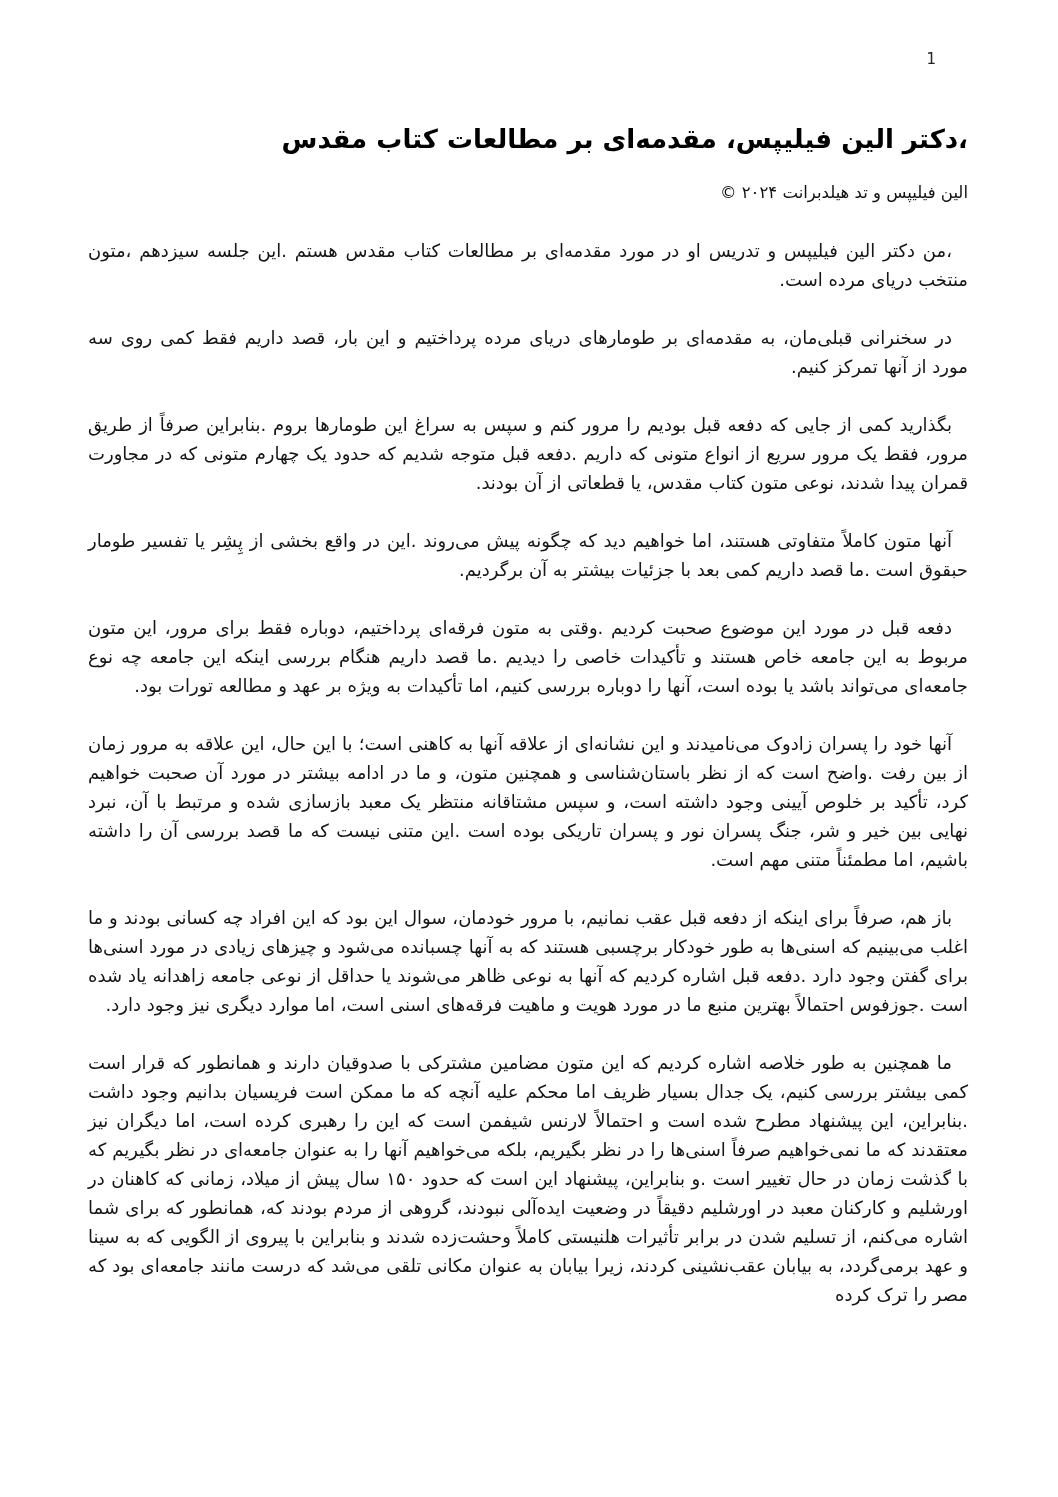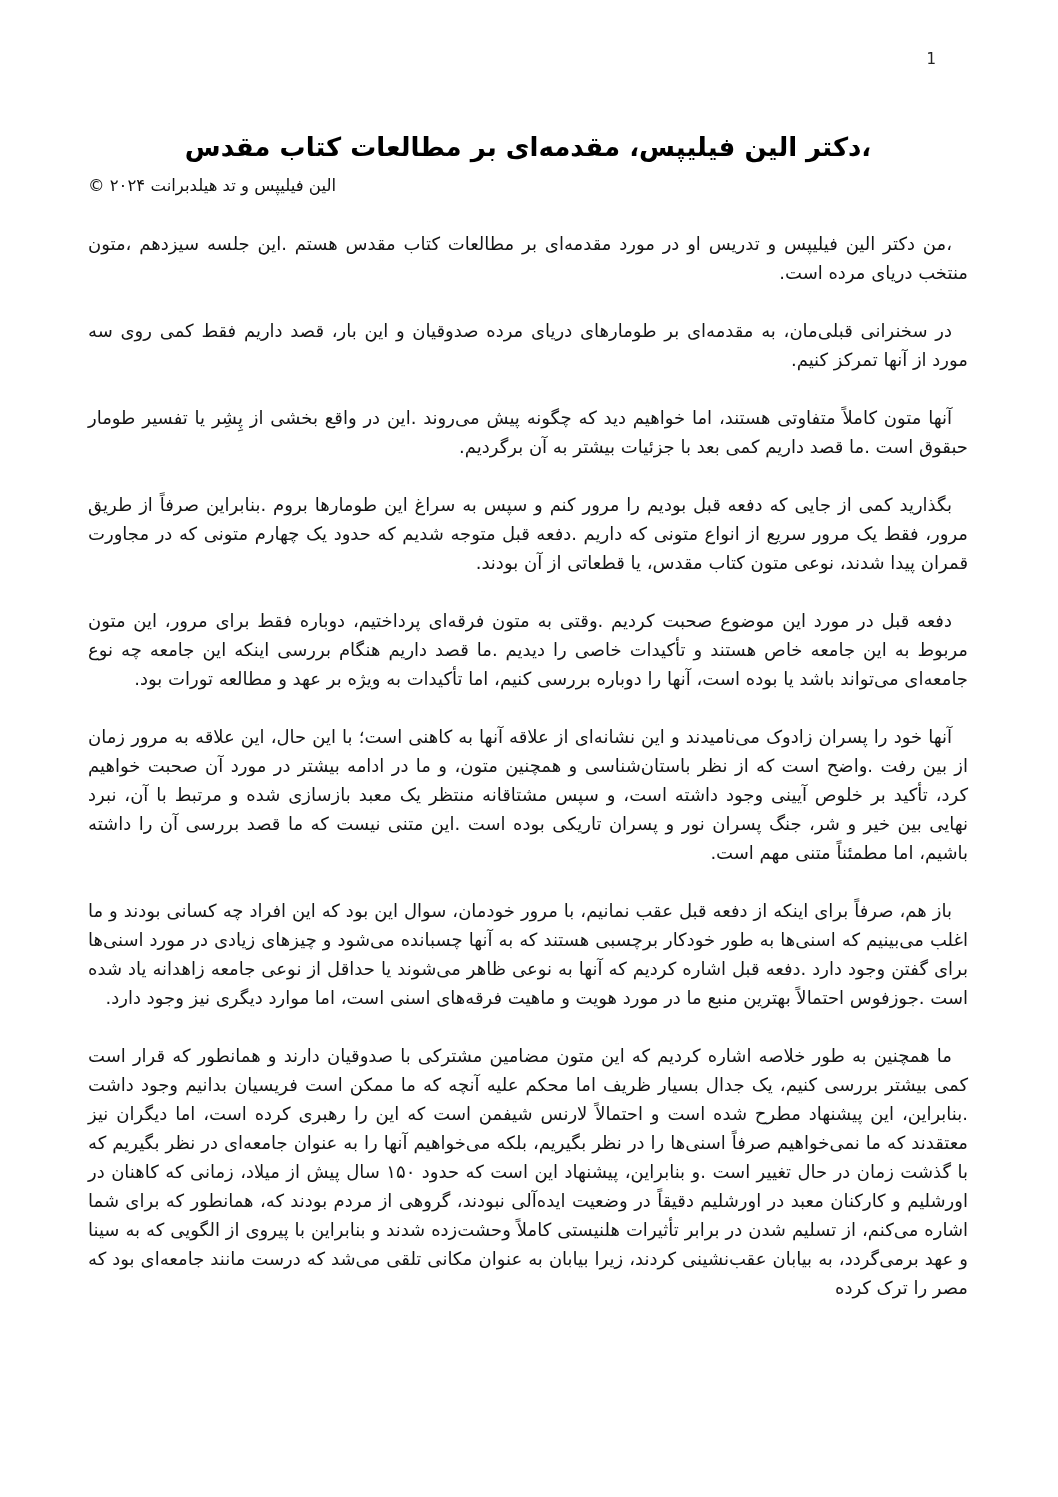--- a/index.html
+++ b/index.html
@@ -27,34 +27,33 @@
     right: 122px;
     font-size: 15px;
     direction: ltr;
     color: #222;
   }
   .doc {
     padding: 118px 90px 0 88px;
     direction: rtl;
   }
   .title {
-    margin: 8px;
+    margin: 0;
     font-size: 26px;
     font-weight: bold;
-    text-align: center;
     line-height: 42px;
     color: #000;
   }
   .title .title-line {
     display: block;
   }
   .byline {
-    margin-top: 0;
+    margin-top: 23px;
     font-size: 16.5px;
-    text-align: left;
+    text-align: right;
     color: #111;
   }
   .content {
     margin-top: 34px;
     font-size: 18px;
     line-height: 29px;
     text-align: justify;
     text-justify: inter-word;
   }
   .content p {
@@ -75,23 +74,23 @@
   <div class="doc">
 
     <h1 class="title">
       <span class="title-line">،دکتر الین فیلیپس، مقدمه‌ای بر مطالعات کتاب مقدس</span>
     </h1>
 
     <div class="byline">الین فیلیپس و تد هیلدبرانت ۲۰۲۴ ©</div>
 
     <div class="content">
       <p>،من دکتر الین فیلیپس و تدریس او در مورد مقدمه‌ای بر مطالعات کتاب مقدس هستم .این جلسه سیزدهم ،متون منتخب دریای مرده است.</p>
-      <p>در سخنرانی قبلی‌مان، به مقدمه‌ای بر طومارهای دریای مرده صدوقیان و این بار، قصد داریم فقط کمی روی سه مورد از آنها تمرکز کنیم.</p>
+      <p>در سخنرانی قبلی‌مان، به مقدمه‌ای بر طومارهای دریای مرده پرداختیم و این بار، قصد داریم فقط کمی روی سه مورد از آنها تمرکز کنیم.</p>
+      <p>بگذارید کمی از جایی که دفعه قبل بودیم را مرور کنم و سپس به سراغ این طومارها بروم .بنابراین صرفاً از طریق مرور، فقط یک مرور سریع از انواع متونی که داریم .دفعه قبل متوجه شدیم که حدود یک چهارم متونی که در مجاورت قمران پیدا شدند، نوعی متون کتاب مقدس، یا قطعاتی از آن بودند.</p>
       <p>آنها متون کاملاً متفاوتی هستند، اما خواهیم دید که چگونه پیش می‌روند .این در واقع بخشی از پِشِر یا تفسیر طومار حبقوق است .ما قصد داریم کمی بعد با جزئیات بیشتر به آن برگردیم.</p>
-      <p>بگذارید کمی از جایی که دفعه قبل بودیم را مرور کنم و سپس به سراغ این طومارها بروم .بنابراین صرفاً از طریق مرور، فقط یک مرور سریع از انواع متونی که داریم .دفعه قبل متوجه شدیم که حدود یک چهارم متونی که در مجاورت قمران پیدا شدند، نوعی متون کتاب مقدس، یا قطعاتی از آن بودند.</p>
       <p>دفعه قبل در مورد این موضوع صحبت کردیم .وقتی به متون فرقه‌ای پرداختیم، دوباره فقط برای مرور، این متون مربوط به این جامعه خاص هستند و تأکیدات خاصی را دیدیم .ما قصد داریم هنگام بررسی اینکه این جامعه چه نوع جامعه‌ای می‌تواند باشد یا بوده است، آنها را دوباره بررسی کنیم، اما تأکیدات به ویژه بر عهد و مطالعه تورات بود.</p>
       <p>آنها خود را پسران زادوک می‌نامیدند و این نشانه‌ای از علاقه آنها به کاهنی است؛ با این حال، این علاقه به مرور زمان از بین رفت .واضح است که از نظر باستان‌شناسی و همچنین متون، و ما در ادامه بیشتر در مورد آن صحبت خواهیم کرد، تأکید بر خلوص آیینی وجود داشته است، و سپس مشتاقانه منتظر یک معبد بازسازی شده و مرتبط با آن، نبرد نهایی بین خیر و شر، جنگ پسران نور و پسران تاریکی بوده است .این متنی نیست که ما قصد بررسی آن را داشته باشیم، اما مطمئناً متنی مهم است.</p>
       <p>باز هم، صرفاً برای اینکه از دفعه قبل عقب نمانیم، با مرور خودمان، سوال این بود که این افراد چه کسانی بودند و ما اغلب می‌بینیم که اسنی‌ها به طور خودکار برچسبی هستند که به آنها چسبانده می‌شود و چیزهای زیادی در مورد اسنی‌ها برای گفتن وجود دارد .دفعه قبل اشاره کردیم که آنها به نوعی ظاهر می‌شوند یا حداقل از نوعی جامعه زاهدانه یاد شده است .جوزفوس احتمالاً بهترین منبع ما در مورد هویت و ماهیت فرقه‌های اسنی است، اما موارد دیگری نیز وجود دارد.</p>
       <p>ما همچنین به طور خلاصه اشاره کردیم که این متون مضامین مشترکی با صدوقیان دارند و همانطور که قرار است کمی بیشتر بررسی کنیم، یک جدال بسیار ظریف اما محکم علیه آنچه که ما ممکن است فریسیان بدانیم وجود داشت .بنابراین، این پیشنهاد مطرح شده است و احتمالاً لارنس شیفمن است که این را رهبری کرده است، اما دیگران نیز معتقدند که ما نمی‌خواهیم صرفاً اسنی‌ها را در نظر بگیریم، بلکه می‌خواهیم آنها را به عنوان جامعه‌ای در نظر بگیریم که با گذشت زمان در حال تغییر است .و بنابراین، پیشنهاد این است که حدود ۱۵۰ سال پیش از میلاد، زمانی که کاهنان در اورشلیم و کارکنان معبد در اورشلیم دقیقاً در وضعیت ایده‌آلی نبودند، گروهی از مردم بودند که، همانطور که برای شما اشاره می‌کنم، از تسلیم شدن در برابر تأثیرات هلنیستی کاملاً وحشت‌زده شدند و بنابراین با پیروی از الگویی که به سینا و عهد برمی‌گردد، به بیابان عقب‌نشینی کردند، زیرا بیابان به عنوان مکانی تلقی می‌شد که درست مانند جامعه‌ای بود که مصر را ترک کرده</p>
     </div>
 
   </div>
 </div>
 
 </body></html>

